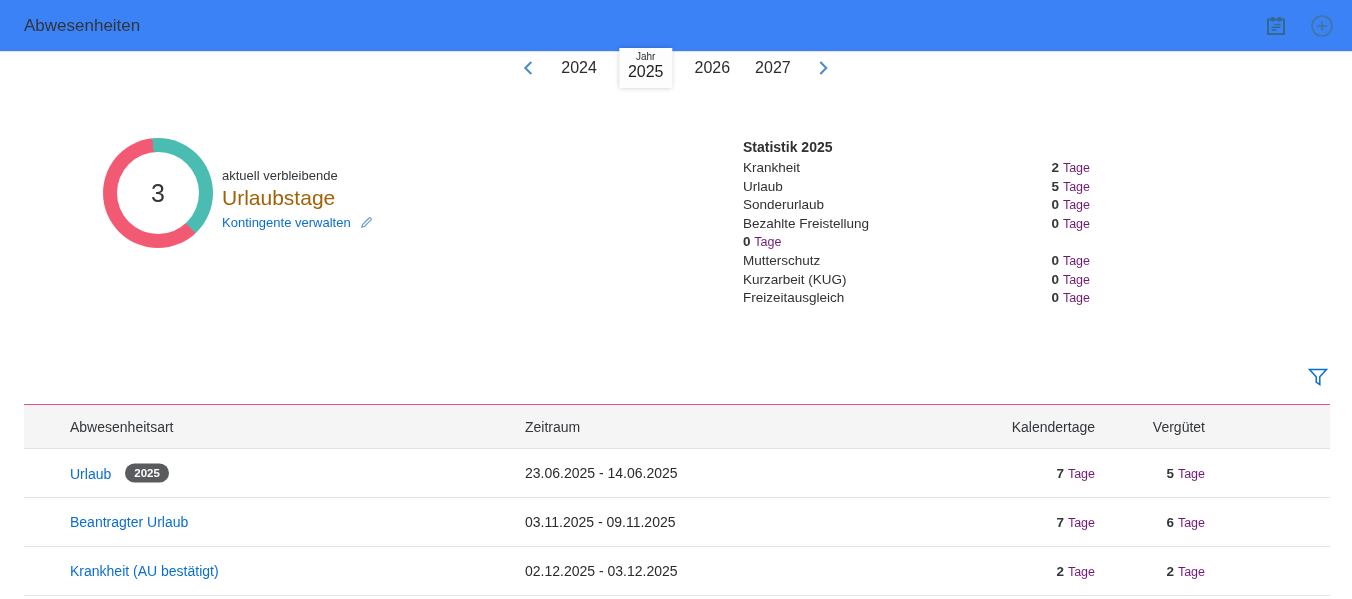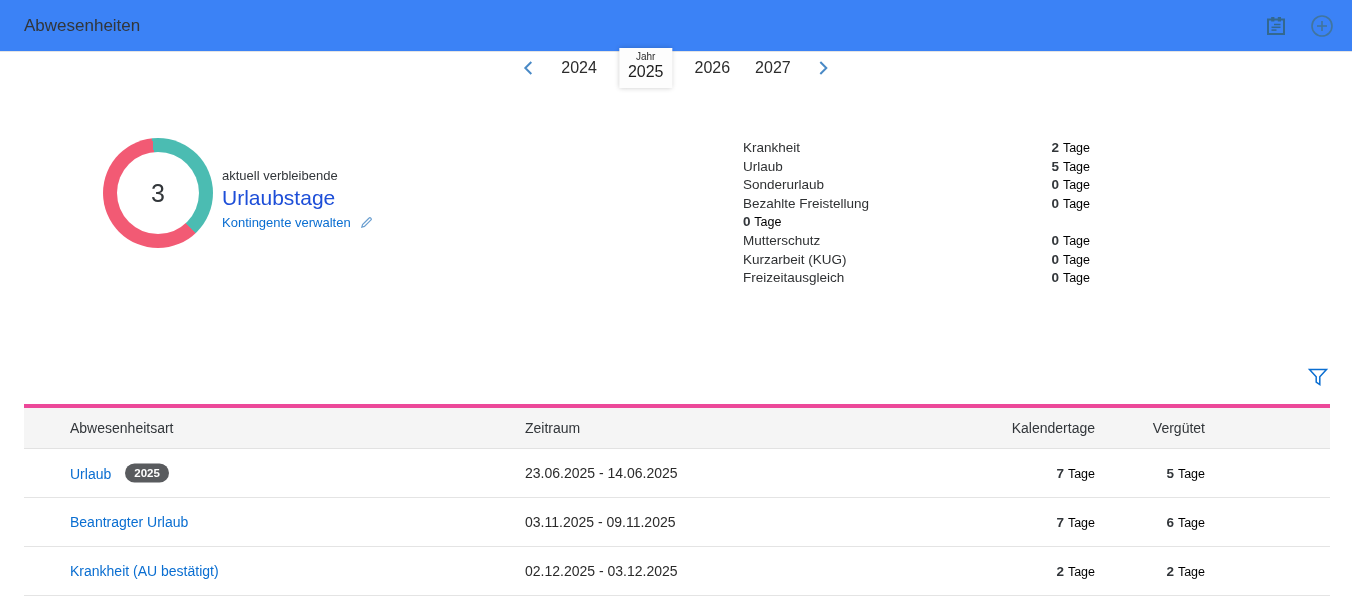--- a/index.html
+++ b/index.html
@@ -24,41 +24,41 @@
   .year-card .jahr { font-size:10px; color:#2c2c2c; line-height:12px; }
   .year-card .yr { font-size:16px; color:#1d1d1d; line-height:18px; }
 
   
   .donut { position:absolute; left:103px; top:138px; width:110px; height:110px; border-radius:50%; }
   .donut-hole { position:absolute; inset:14px; background:#fff; border-radius:50%;
                 display:flex; align-items:center; justify-content:center; }
   .donut-value { font-size:25px; color:#32363a; }
   .summary-text { position:absolute; left:222px; top:167px; }
   .summary-line1 { font-size:13px; color:#32363a; line-height:17px; }
-  .summary-line2 { font-size:21px; color:#1d4ed8; line-height:27px; }
+  .summary-line2 { font-size:21px; color:#a16207; line-height:27px; }
   .summary-link-row { display:flex; align-items:center; gap:8px; margin-top:4px; }
   .summary-link { font-size:13px; color:#0a6ed1; cursor:pointer; text-decoration:none; }
 
   
   .stats { position:absolute; left:743px; top:139px; width:347px; }
   .stats-title { font-size:14px; font-weight:bold; color:#2f3133; line-height:17px; margin-bottom:3px; }
   .stat-row { display:flex; justify-content:space-between; align-items:baseline; line-height:18.6px; }
   .stat-label { font-size:13.5px; color:#2f3133;text-align:right; }
   .stat-value { font-size:13.5px; }
   .stat-num { font-weight:bold; color:#32363a; }
-  .unit { color:#000000; font-size:12.5px; }
+  .unit { color:#701a75; font-size:12.5px; }
 
   
   .filter-btn { position:absolute; left:1304px; top:363px; width:28px; height:28px;
                 display:flex; align-items:center; justify-content:center; cursor:pointer; }
 
   
   .abs-table { position:absolute; left:24px; top:404px; width:1306px; }
   .t-head { position:relative; height:45px; background:#f5f5f5;
-            border-top:4px solid #ec4899; border-bottom:1px solid #e2e2e2; }
+            border-top:1px solid #ec4899; border-bottom:1px solid #e2e2e2; }
   .t-row { position:relative; height:49px; border-bottom:1px solid #e4e4e4; background:#fff; }
   .cell { position:absolute; top:50%; transform:translateY(-50%); white-space:nowrap; }
   .c1 { left:46px; }
   .c2 { left:501px; }
   .c3 { right:235px; text-align:right; }
   .c4 { right:125px; text-align:right; }
   .th { font-size:14px; color:#32363a; }
   .link-cell { font-size:14px; color:#0a6ed1; cursor:pointer; display:flex; align-items:center; }
   .badge { display:inline-block; margin-left:14px; background:#595b5e; color:#fff; font-weight:bold;
            font-size:11.5px; line-height:13px; padding:3px 9px 3px 9px; border-radius:10px; }
@@ -126,20 +126,21 @@
       <a class="summary-link">Kontingente verwalten</a>
       <span style="display:flex;">
         <svg width="15" height="15" viewBox="0 0 16 16">
           <path d="M3 13 L3.8 10.2 L10.8 3.2 A1.1 1.1 0 0 1 12.4 3.2 L12.8 3.6 A1.1 1.1 0 0 1 12.8 5.2 L5.8 12.2 Z" fill="none" stroke="#6b9fd0" stroke-width="1.3"></path>
         </svg>
       </span>
     </div>
   </div>
 
   <div class="stats">
+    <div class="stats-title">Statistik 2025</div>
     <div class="stat-row">
       <span class="stat-label">Krankheit</span>
       <span class="stat-value"><span class="stat-num">2</span> <span class="unit">Tage</span></span>
     </div>
     <div class="stat-row">
       <span class="stat-label">Urlaub</span>
       <span class="stat-value"><span class="stat-num">5</span> <span class="unit">Tage</span></span>
     </div>
     <div class="stat-row">
       <span class="stat-label">Sonderurlaub</span>

